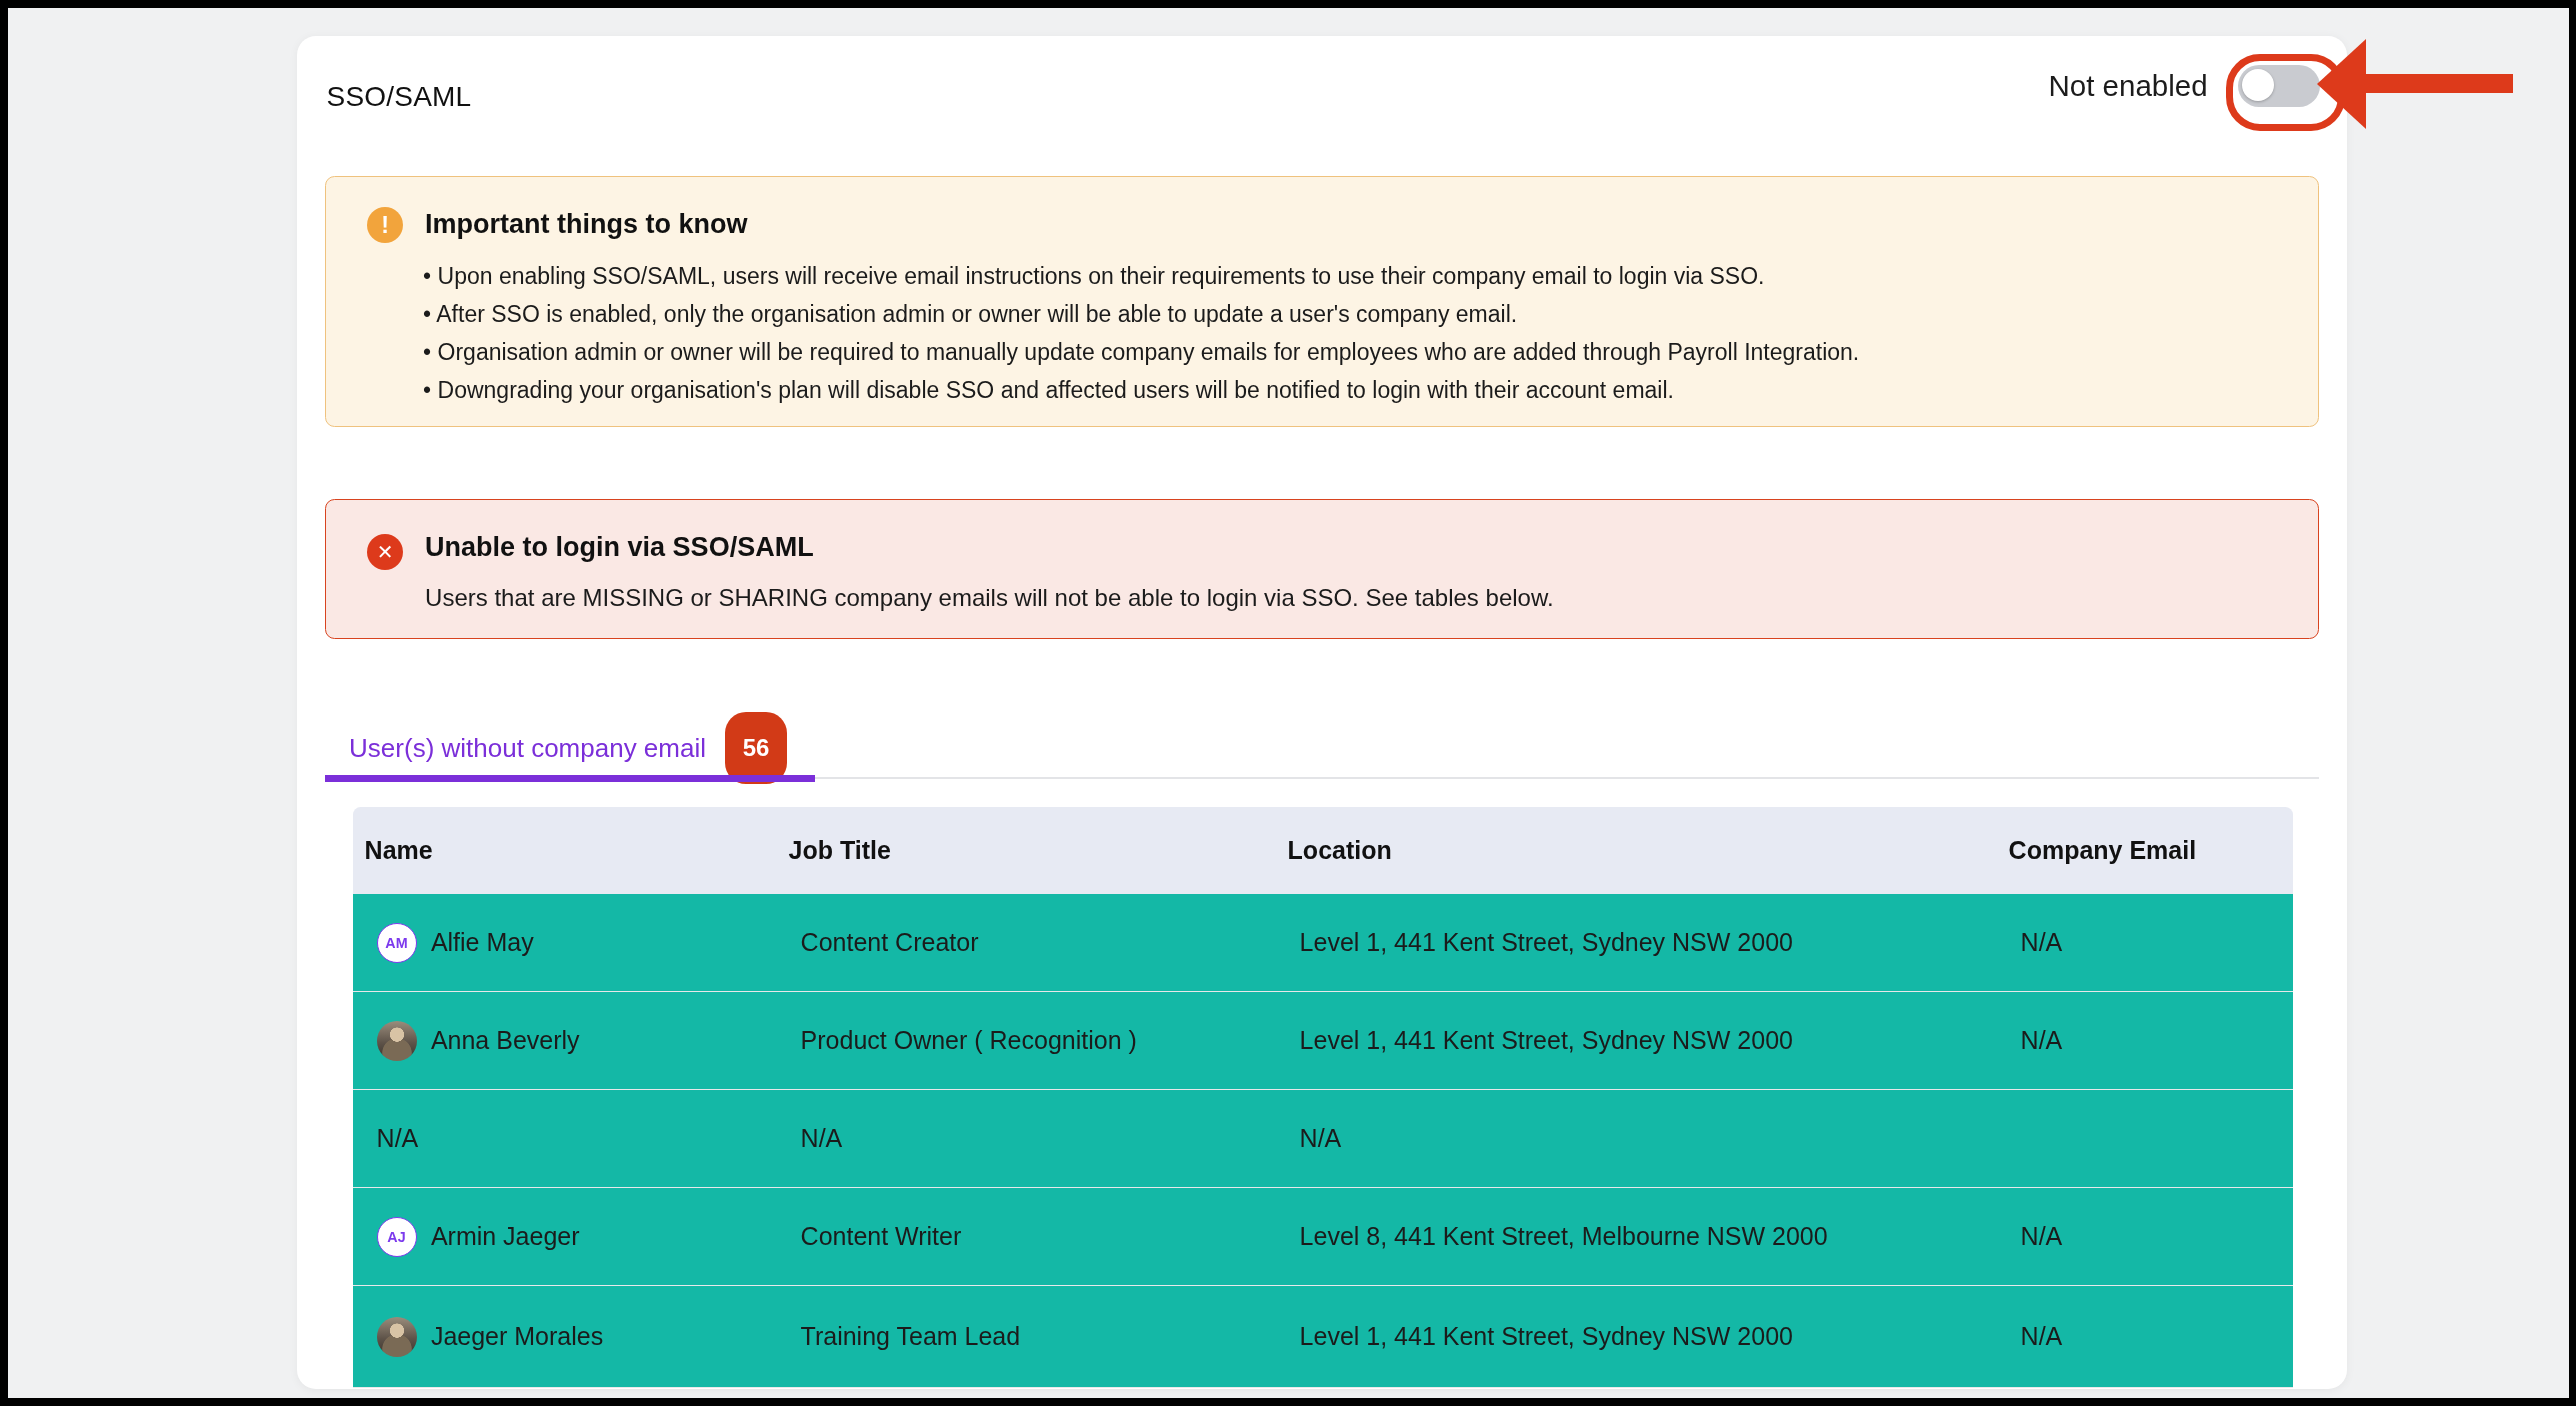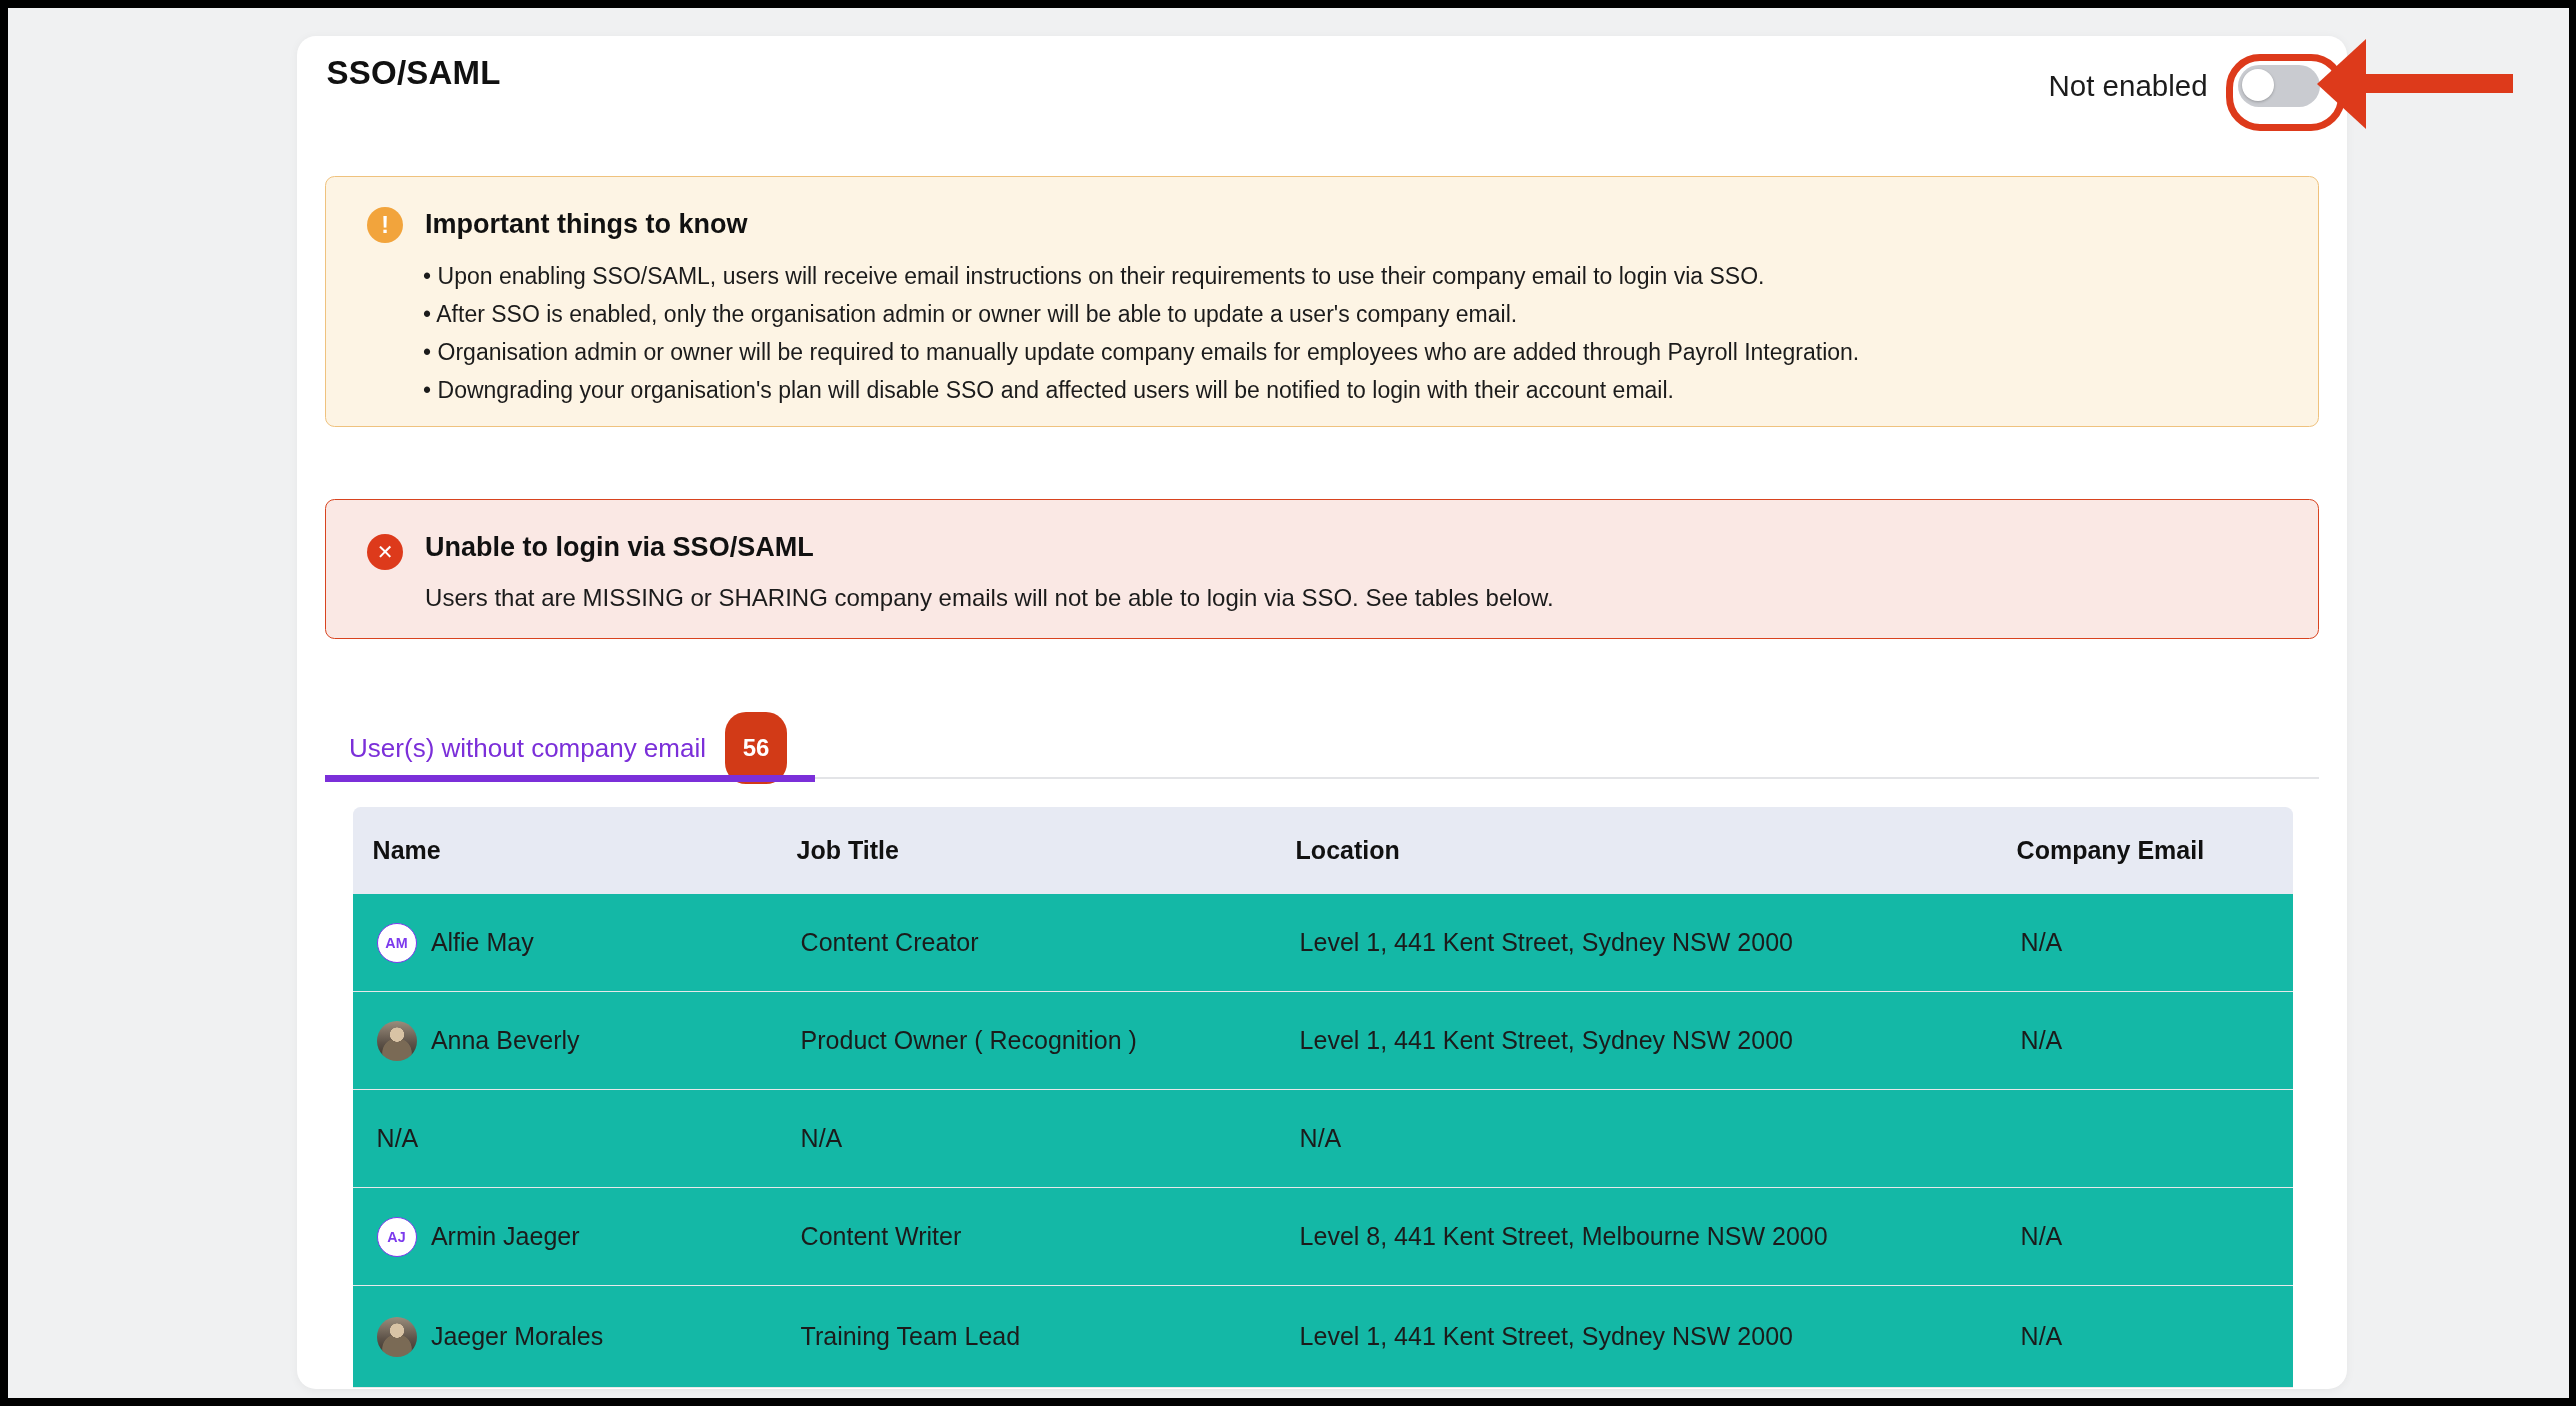--- a/index.html
+++ b/index.html
@@ -13,22 +13,22 @@
     position:absolute;left:7.6px;top:7.6px;right:6.7px;bottom:9.5px;
     background:#F0F1F2;overflow:hidden;
   }
   
   .card{
     position:absolute;left:289px;top:28.5px;width:2050px;height:1353px;
     background:#FFFFFF;border-radius:19px;
     box-shadow:0 1.9px 9.5px rgba(0,0,0,0.05);
   }
   .page-title{
-    position:absolute;left:30px;top:18px;
-    font-size:33px;font-weight:700;color:#111;letter-spacing:0.2px;
+    position:absolute;left:30px;top:45px;
+    font-size:28px;font-weight:400;color:#111;letter-spacing:0.2px;
   }
   .toggle-group{
     position:absolute;right:27px;top:21px;height:57px;
     display:flex;align-items:center;gap:30px;
   }
   .toggle-label{font-size:29.5px;color:#1c1c1c;}
   .toggle-wrap{position:relative;width:82px;height:42px;}
   .toggle-track{
     position:absolute;inset:0;background:#C9CBD0;border-radius:21px;cursor:pointer;
   }
@@ -80,21 +80,21 @@
   }
   .tab-underline{position:absolute;left:28.5px;top:739px;width:490px;height:6.7px;background:#7B2FD9;}
   
   .table{position:absolute;left:56px;top:771px;width:1940px;}
   .tr{
     display:grid;grid-template-columns:424px 499px 721px auto;align-items:center;
   }
   .thead{
     height:87px;background:#E7EAF3;border-radius:7.6px 7.6px 0 0;
   }
-  .th{font-size:25px;font-weight:700;color:#111;padding-left:20px;}
+  .th{font-size:25px;font-weight:700;color:#111;padding-left:12px;}
   .row{height:97px;border-bottom:1px solid #E8E8EA;background:#14b8a6;}
   .td{font-size:25px;color:#1b1b1b;padding-left:24px;white-space:nowrap;overflow:hidden;}
   .name-cell{display:flex;align-items:center;gap:14.3px;}
   .avatar{
     width:40px;height:40px;border-radius:50%;flex:0 0 40px;
     display:flex;align-items:center;justify-content:center;box-sizing:border-box;
   }
   .avatar-initials{
     border:1.9px solid #7C3AED;color:#7C3AED;background:#fff;
     font-size:14.3px;font-weight:600;letter-spacing:0.3px;

